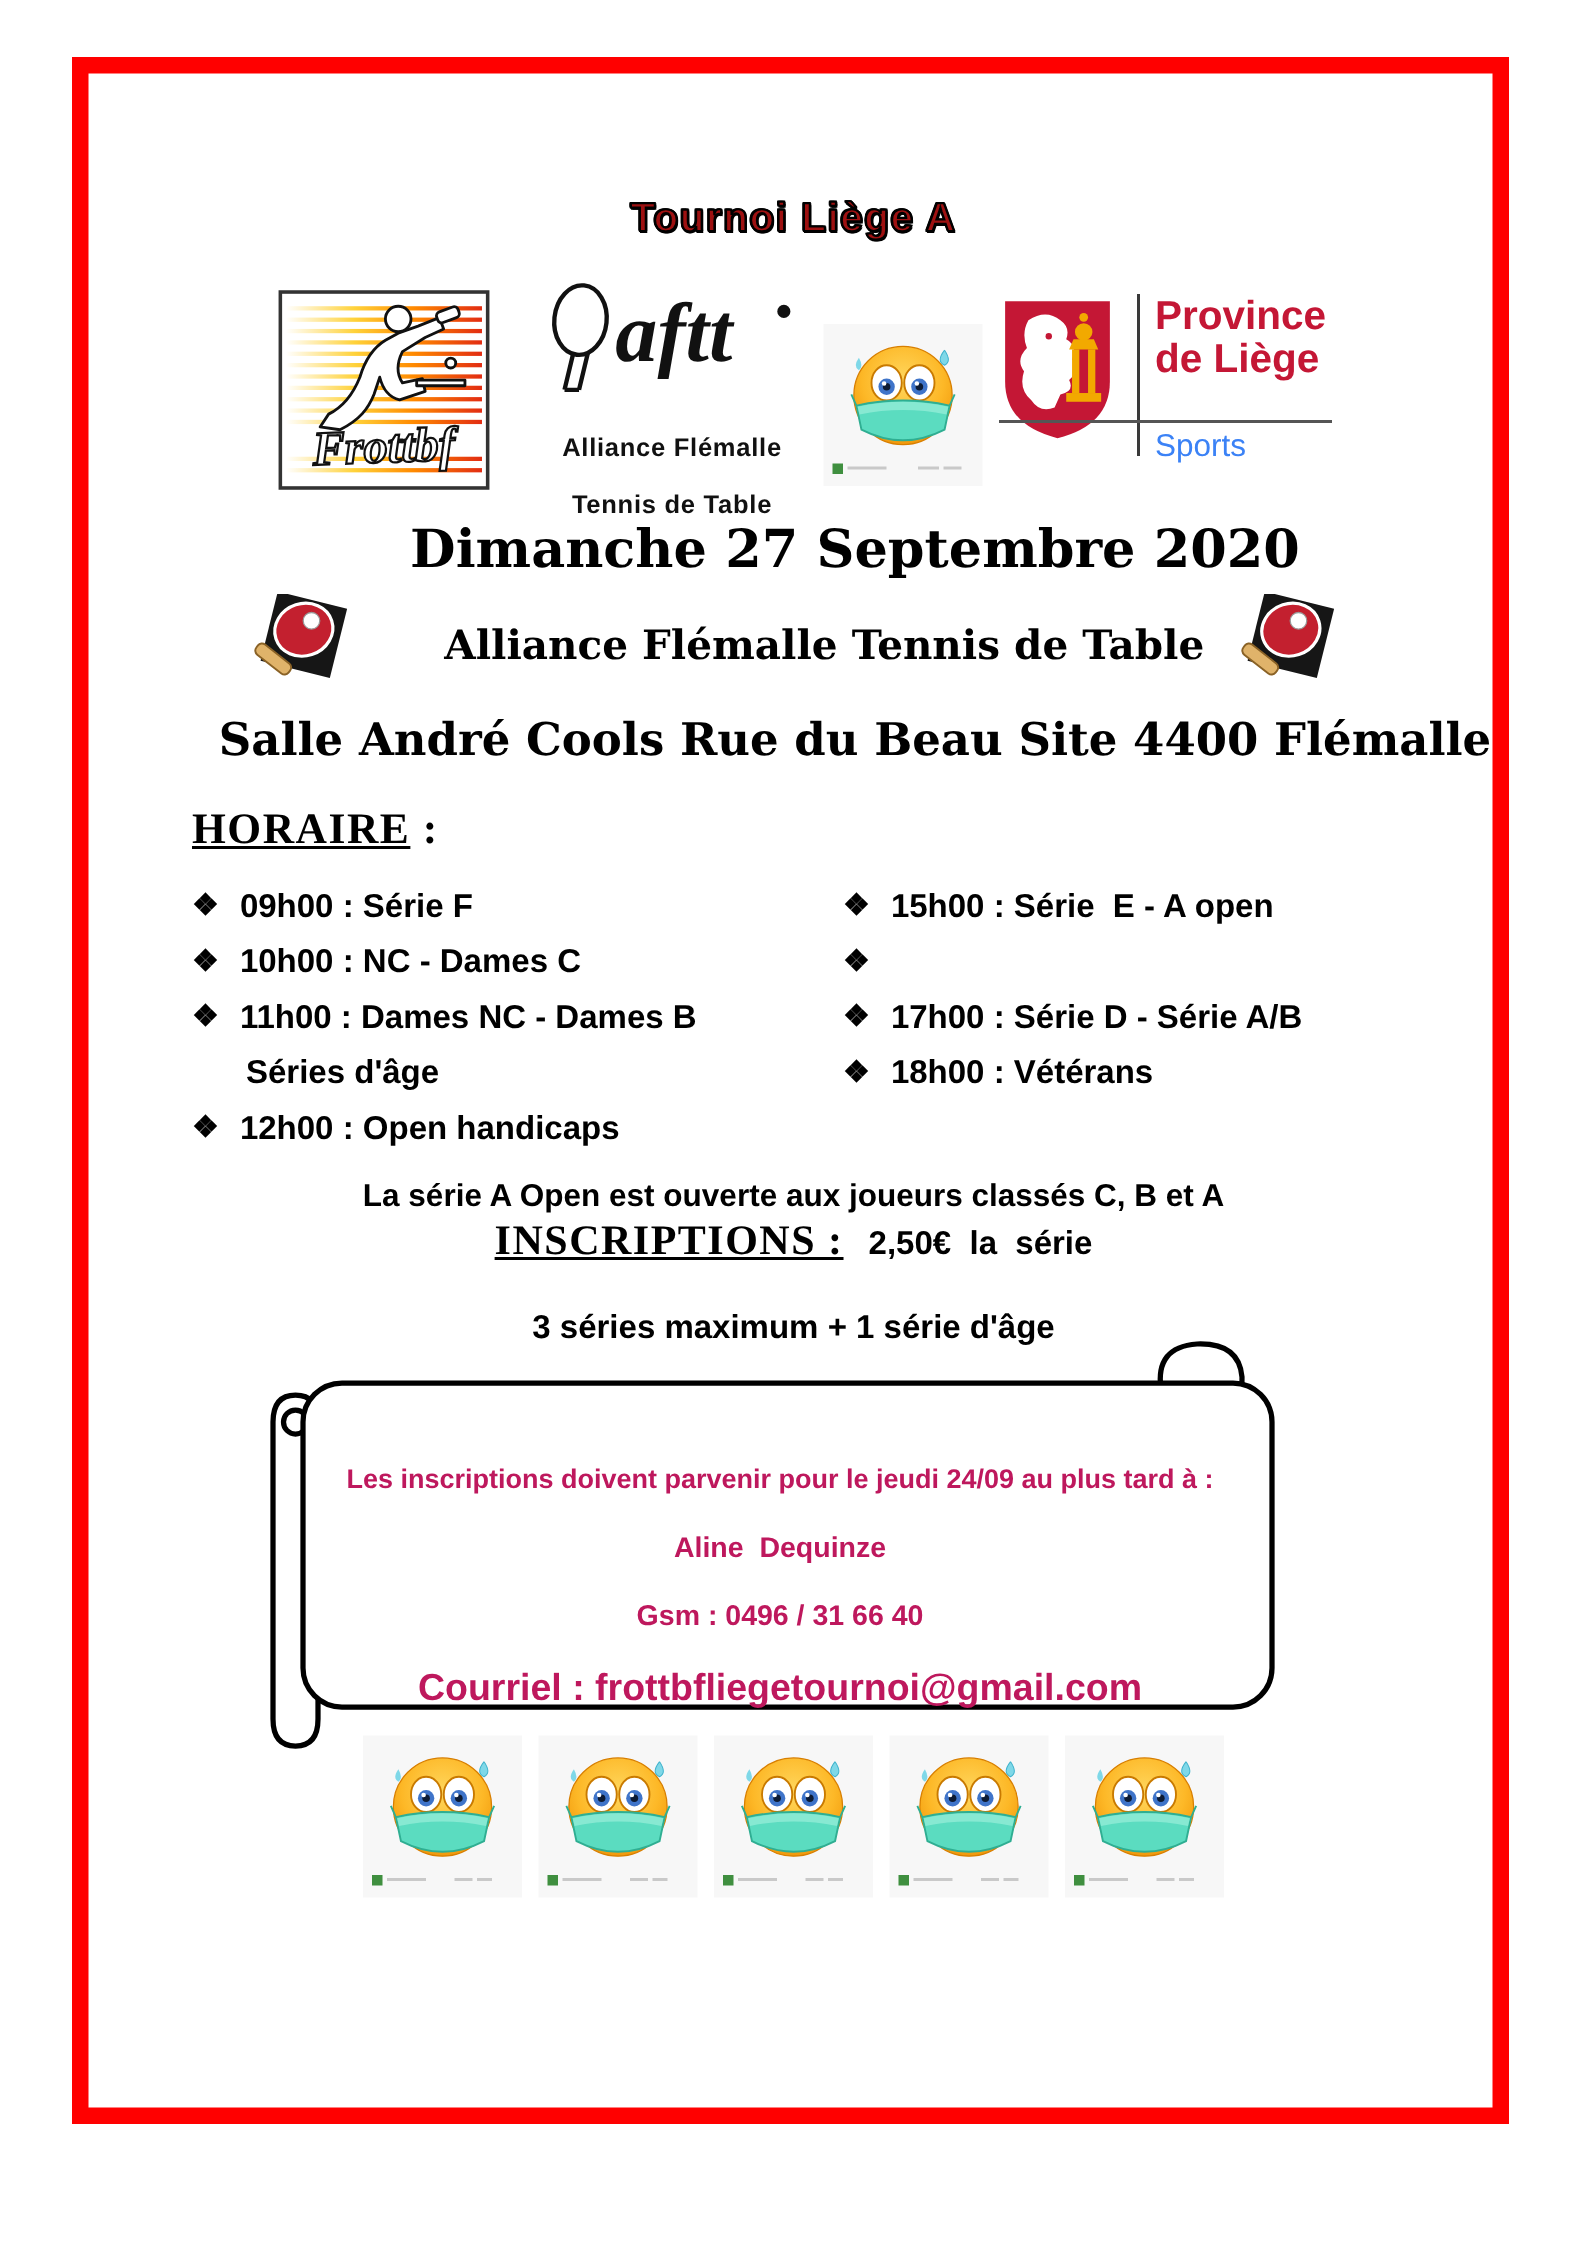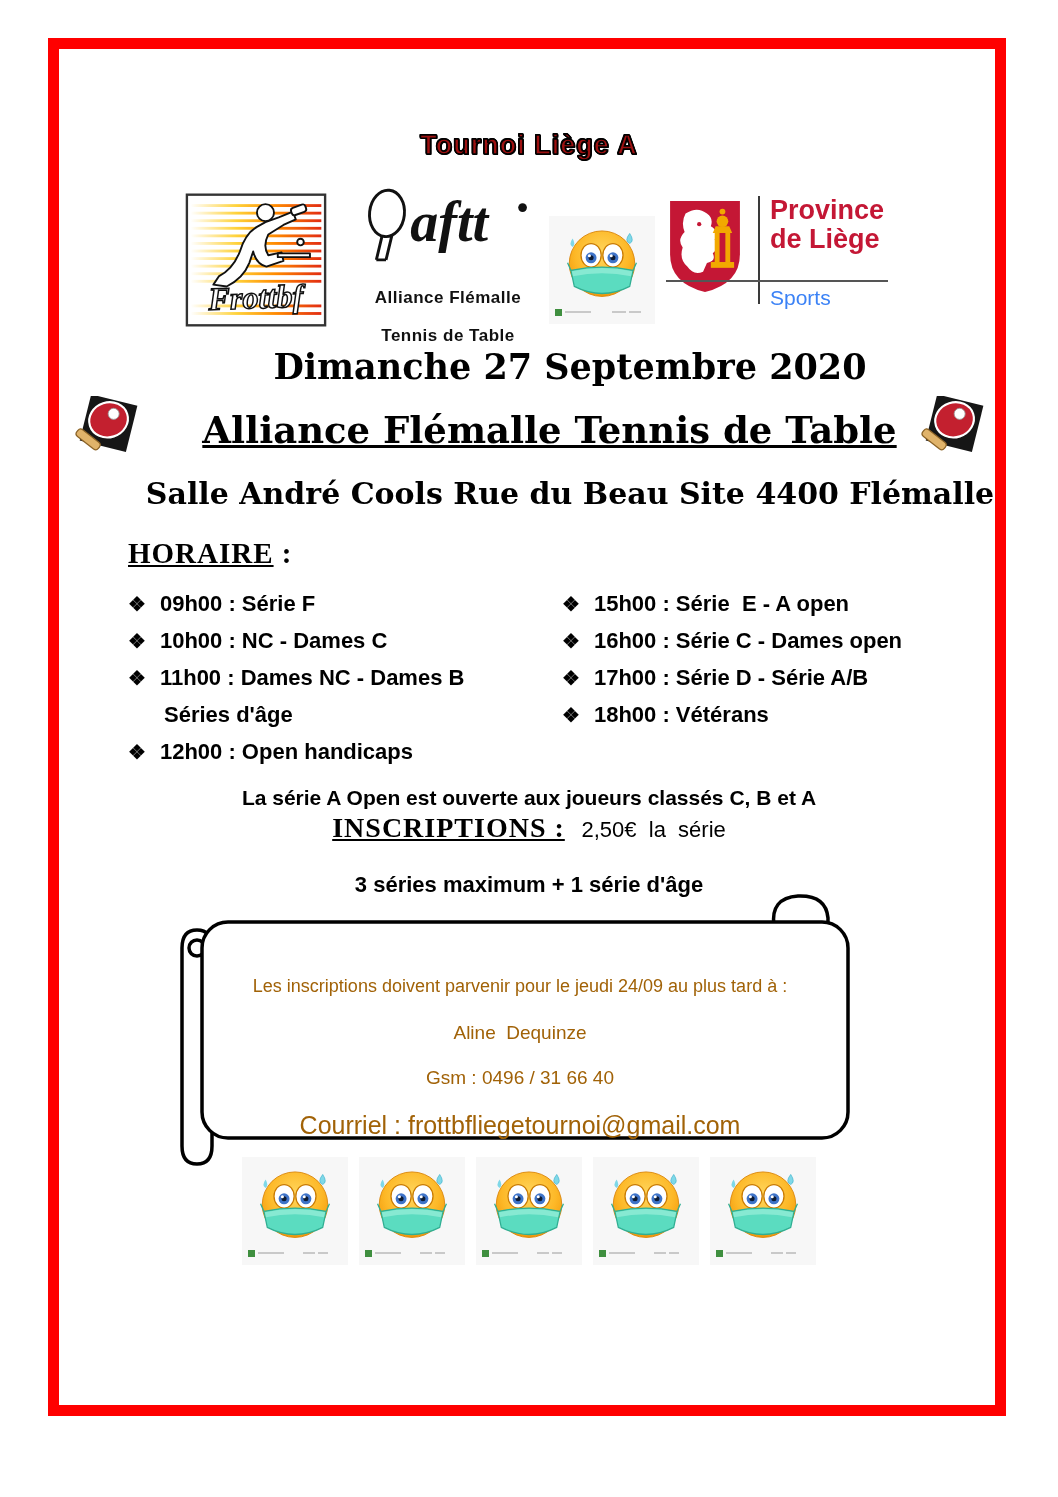--- a/index.html
+++ b/index.html
@@ -29,42 +29,42 @@
   .prov-shield{position:absolute;left:0;top:2px;}
   .prov-vline{position:absolute;left:92px;top:0;width:2px;height:108px;background:#3a3a3a;}
   .prov-hline{position:absolute;left:0;top:84px;width:222px;height:2px;background:#555;}
   .prov-name{position:absolute;left:104px;top:0;font-size:27px;line-height:29px;font-weight:bold;color:#c41735;}
   .prov-sports{position:absolute;left:104px;top:90px;font-size:21px;color:#3b82f6;}
 
   .serifhead{font-family:"DejaVu Serif","Liberation Serif",serif;font-weight:bold;color:#000;padding-left:41px;}
   .date-line{top:346px;font-size:35px;}
   .club-row{left:60px;top:396px;width:938px;display:flex;justify-content:center;align-items:center;gap:16px;}
   .club-row svg{width:78px;height:68px;}
-  .club-text{font-size:37px;text-decoration:underline;}
+  .club-text{font-size:27px;}
   .venue-line{top:476px;font-size:30px;}
 
   .horaire{left:128px;top:537px;font-family:"Liberation Serif",serif;font-weight:bold;font-size:29px;letter-spacing:1px;}
   .horaire .u{text-decoration:underline;}
 
   .col{display:flex;flex-direction:column;gap:13px;}
   .col-left{left:128px;top:592px;width:435px;}
   .col-right{left:562px;top:592px;width:390px;}
   .sched-item{display:flex;gap:14px;font-size:22px;font-weight:bold;color:#000;line-height:24px;}
   .sched-item .blt{font-size:20px;flex:0 0 auto;}
   .cont{padding-left:36px;}
 
   .note-line{top:786px;font-size:21px;font-weight:bold;}
   .insc-line{top:812px;}
   .insc-label{font-family:"Liberation Serif",serif;font-weight:bold;font-size:28px;text-decoration:underline;letter-spacing:1px;}
-  .insc-price{font-size:22px;font-weight:normal;}
+  .insc-price{font-size:22px;font-weight:bold;}
   .max-line{top:872px;font-size:22px;font-weight:bold;}
 
   .scroll-wrap{left:172px;top:890px;width:686px;height:292px;}
   .scroll-wrap svg{position:absolute;left:0;top:0;}
-  .scroll-text{position:absolute;left:40px;width:616px;text-align:center;font-weight:normal;color:#a16207;}
+  .scroll-text{position:absolute;left:40px;width:616px;text-align:center;font-weight:bold;color:#be185d;}
   .s1{top:86px;font-size:18px;}
   .s2{top:132px;font-size:19px;}
   .s3{top:177px;font-size:19px;}
   .s4{top:221px;font-size:25px;}
 
   .emoji-row{left:242px;top:1157px;width:576px;display:flex;gap:11px;}
 </style>
 </head>
 <body>
 
@@ -224,21 +224,20 @@
       </div>
   </div>
 
   <div class="abs col col-right">
     <div class="sched-item">
         <span class="blt">❖</span>
         <span class="pre">15h00 : Série  E - A open</span>
       </div>
     <div class="sched-item">
         <span class="blt">❖</span>
-        <span class="pre">16h00 : Série C - Dames open</span>
       </div>
     <div class="sched-item">
         <span class="blt">❖</span>
         <span class="pre">17h00 : Série D - Série A/B</span>
       </div>
     <div class="sched-item">
         <span class="blt">❖</span>
         <span class="pre">18h00 : Vétérans</span>
       </div>
   </div>

